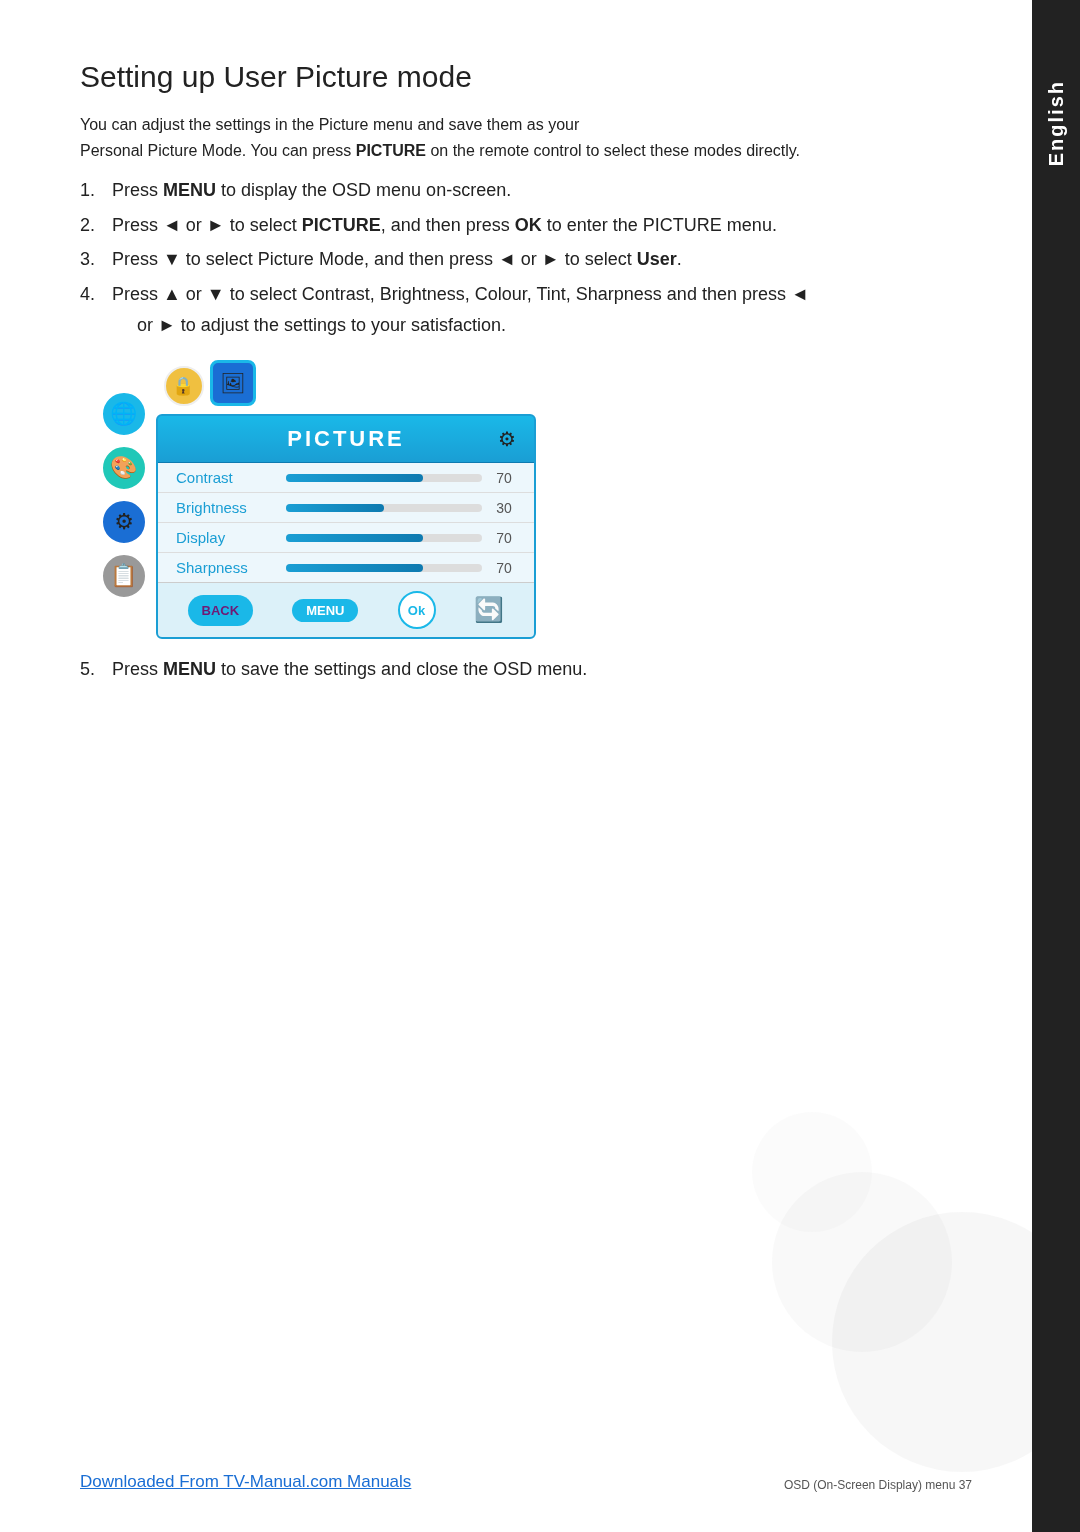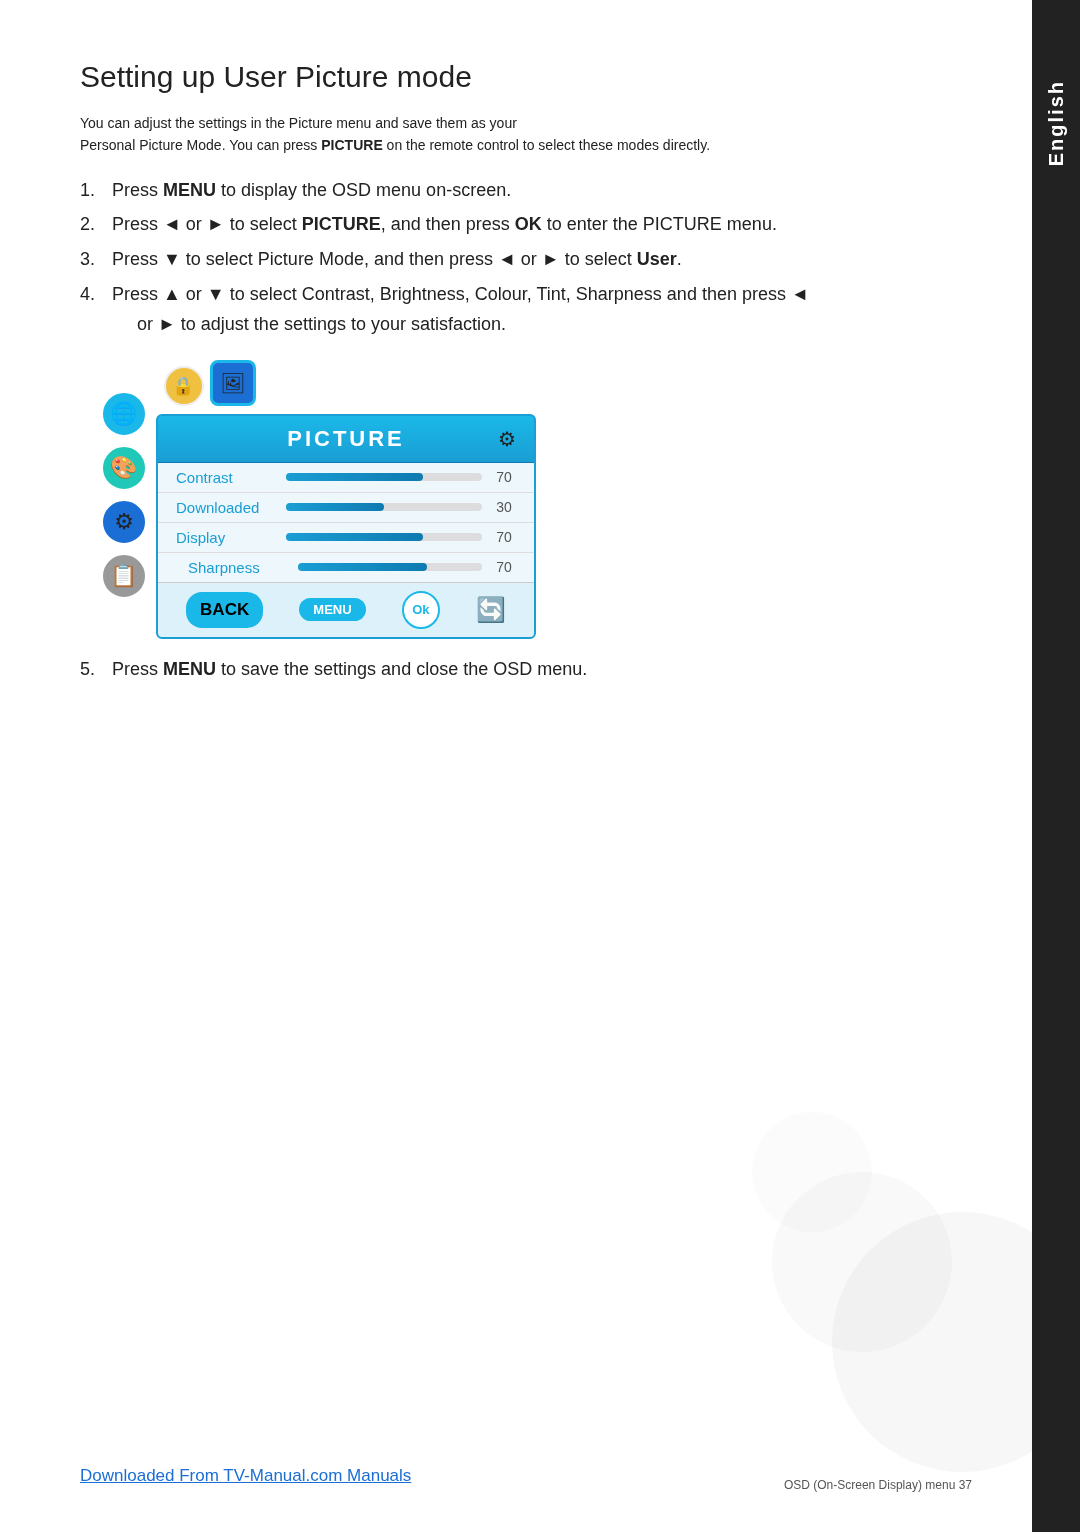--- a/index.html
+++ b/index.html
@@ -44,23 +44,23 @@
       letter-spacing: 2px;
     }
 
     h1 {
       font-size: 30px;
       font-weight: normal;
       margin-bottom: 18px;
     }
 
     .intro-text {
-      font-size: 14px;
+      font-size: 16px;
       line-height: 1.6;
-      margin-bottom: 18px;
+      margin-bottom: 12px;
     }
 
     .steps-list {
       list-style: none;
       margin-left: 0;
       padding-left: 0;
     }
 
     .steps-list li {
       display: flex;
@@ -117,21 +117,20 @@
 
     .tv-menu-row {
       display: flex;
       align-items: center;
       padding: 6px 18px;
       border-bottom: 1px solid #ddd;
     }
 
     .tv-menu-row:last-child {
       border-bottom: none;
-      margin-left: 12px;
     }
 
     .tv-menu-row.active-row {
       background: #1a9ed4;
     }
 
     .tv-menu-label {
       font-size: 15px;
       color: #1a9ed4;
       min-width: 100px;
@@ -230,21 +229,21 @@
     }
 
     .top-icon.gold { background: #f0c040; }
     .top-icon.blue { background: #1ab8e8; }
 
     .footer-link {
       color: #1a6ed4;
       text-decoration: underline;
       font-size: 17px;
       position: absolute;
-      bottom: 46px;
+      bottom: 40px;
       left: 80px;
     }
 
     .footer-right {
       position: absolute;
       bottom: 40px;
       right: 60px;
       font-size: 12px;
       color: #555;
     }
@@ -333,21 +332,21 @@
 
               <div class="tv-menu-row">
                 <span class="tv-menu-label">Contrast</span>
                 <div class="progress-bar-container">
                   <div class="progress-bar-fill" style="width:70%;"></div>
                 </div>
                 <span class="tv-menu-num">70</span>
               </div>
 
               <div class="tv-menu-row">
-                <span class="tv-menu-label">Downloaded</span>
+                <span class="tv-menu-label">Brightness</span>
                 <div class="progress-bar-container">
                   <div class="progress-bar-fill" style="width:50%;"></div>
                 </div>
                 <span class="tv-menu-num">30</span>
               </div>
 
               <div class="tv-menu-row">
                 <span class="tv-menu-label">Display</span>
                 <div class="progress-bar-container">
                   <div class="progress-bar-fill" style="width:70%;"></div>
@@ -359,21 +358,21 @@
               <div class="tv-menu-row">
                 <span class="tv-menu-label">Sharpness</span>
                 <div class="progress-bar-container">
                   <div class="progress-bar-fill" style="width:70%;"></div>
                 </div>
                 <span class="tv-menu-num">70</span>
               </div>
             </div>
 
             <div class="tv-menu-footer">
-              <div class="footer-btn" style="background:#1ab8e8; border-radius:16px; padding:8px 14px; color:#000000; font-size:17px; font-weight:bold;">BACK</div>
+              <div class="footer-btn" style="background:#1ab8e8; border-radius:16px; padding:8px 14px; color:#701a75; font-size:13px; font-weight:bold;">BACK</div>
               <div class="footer-btn" style="background:#1ab8e8; border-radius:16px; padding:4px 14px; color:#fff; font-size:13px; font-weight:bold;">MENU</div>
               <div class="footer-btn ok" style="background:#fff; border:2px solid #1ab8e8; color:#1ab8e8; border-radius:50%; width:38px; height:38px; display:flex; align-items:center; justify-content:center; font-size:13px; font-weight:bold;">Ok</div>
               <div style="font-size:24px;">🔄</div>
             </div>
           </div>
         </div>
       </div>
     </div>
 
     <div style="display:flex; margin-top:10px;">

